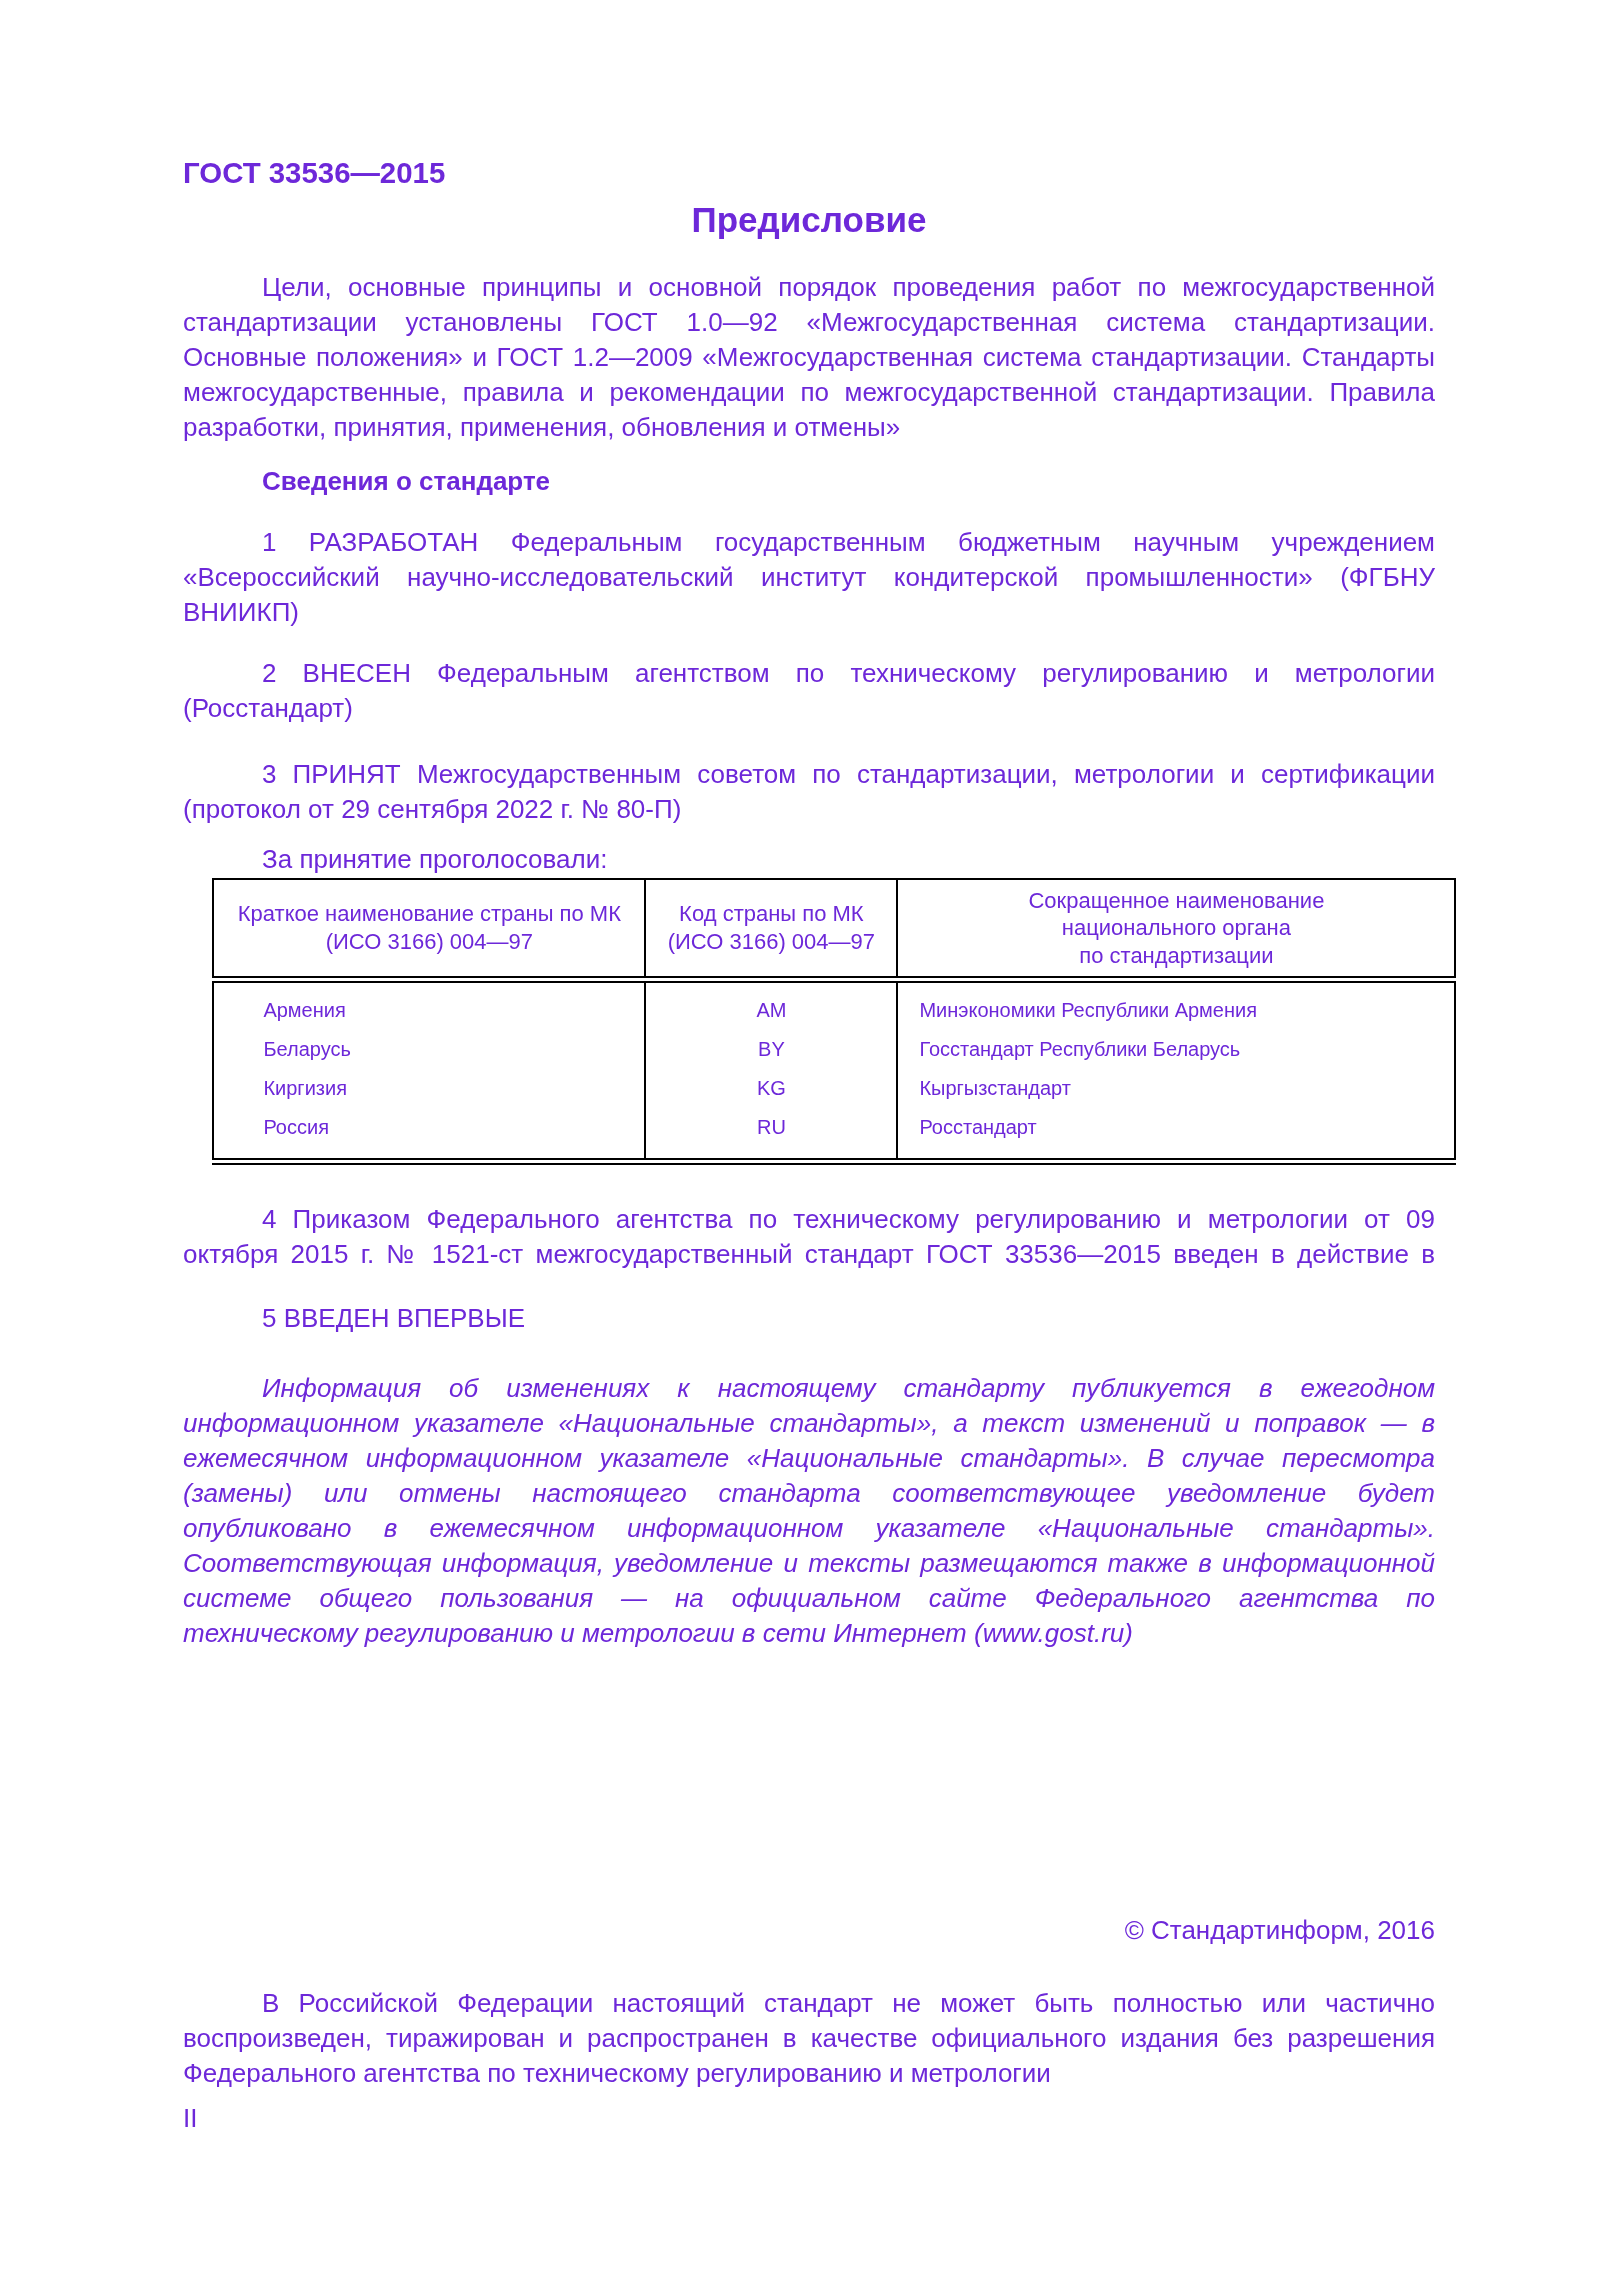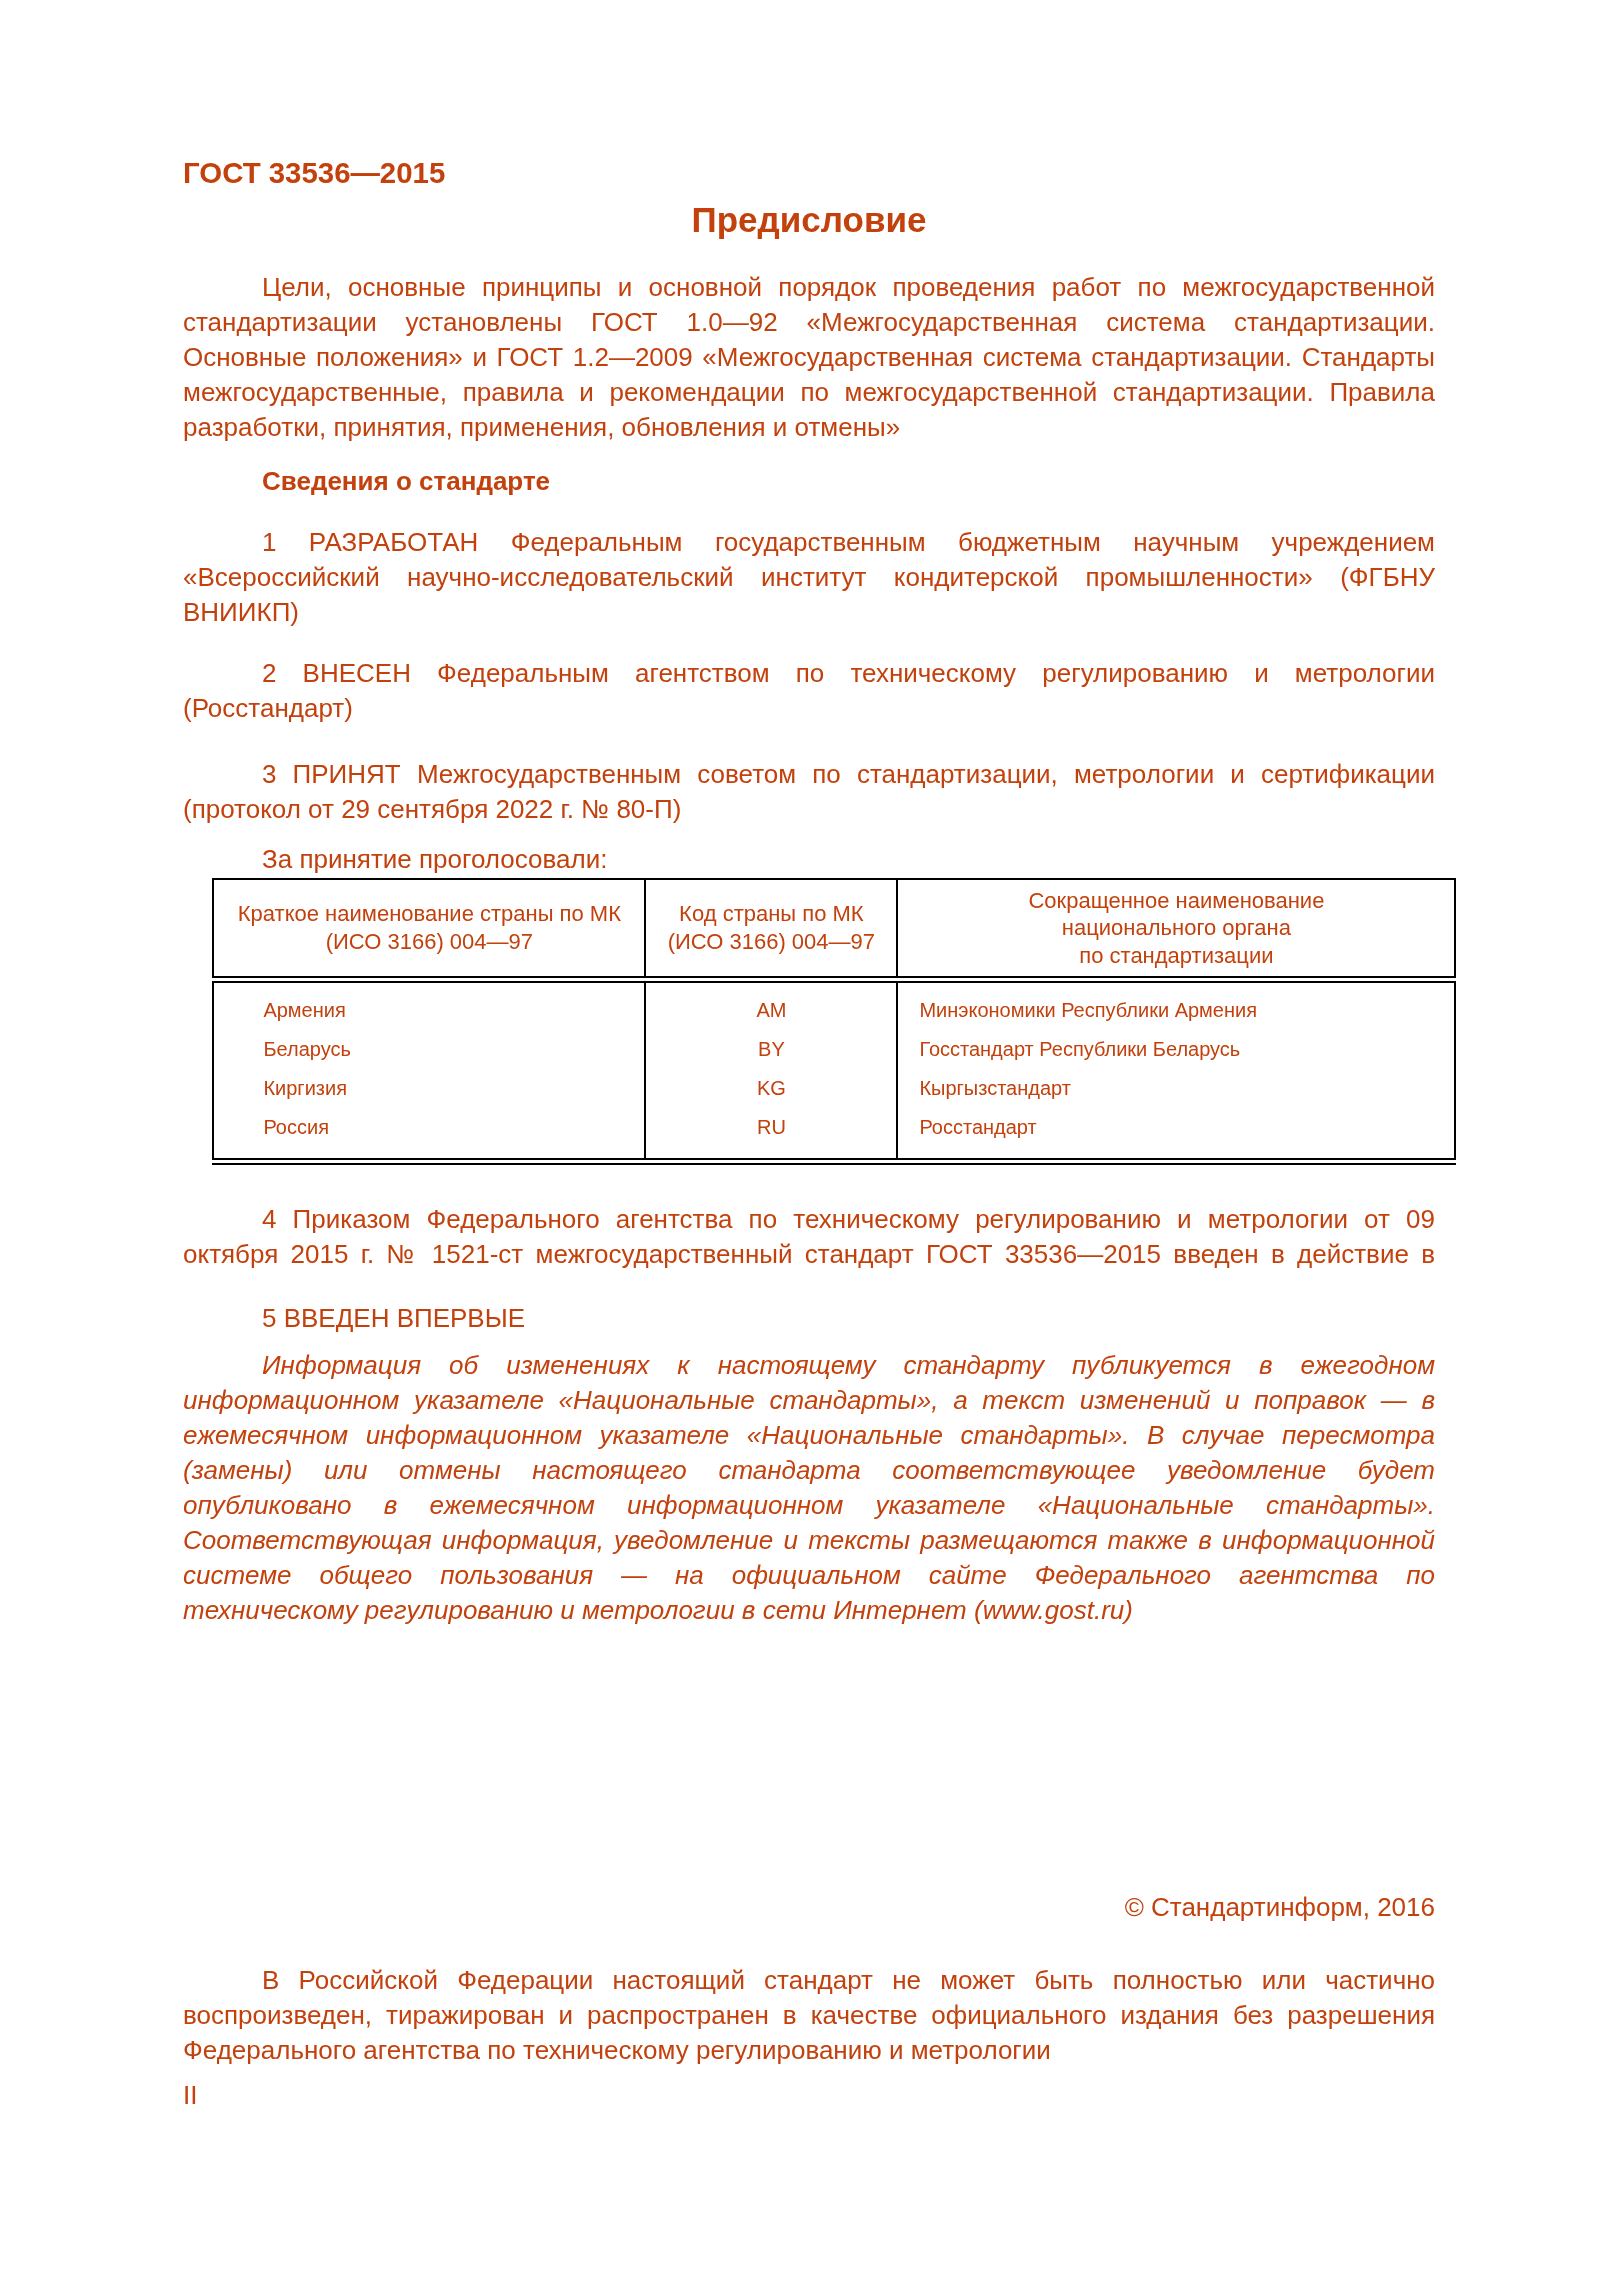--- a/index.html
+++ b/index.html
@@ -6,21 +6,21 @@
     margin: 0;
     padding: 0;
     background: #ffffff;
   }
   .page {
     position: relative;
     width: 1546px;
     height: 2295px;
     box-sizing: border-box;
     background: #ffffff;
-    color: #c2410c;
+    color: #6d28d9;
     font-family: "Liberation Sans", sans-serif;
     font-size: 26px;
     padding: 156px 111px 0 183px;
     overflow: hidden;
   }
   .block { margin: 0; }
   .para { line-height: 35px; }
   
   .para .ln { text-align: justify; text-align-last: justify; }
   .para .ln.last { text-align-last: left; }
@@ -89,21 +89,21 @@
   .vote-table td.country { padding-left: 49px; }
   .vote-table td.code { text-align: center; }
   .vote-table td.org { padding-left: 21px; }
 
   .item-4 { margin-top: 37px; }
   .item-5 {
     margin-top: 29px;
     line-height: 35px;
     padding-left: 79px;
   }
-  .info-note { margin-top: 12px; }
+  .info-note { margin-top: 35px; }
   .copyright {
     margin-top: 262px;
     line-height: 35px;
     text-align: right;
   }
   .final-note { margin-top: 38px; }
   .page-number {
     margin-top: 10.5px;
     line-height: 35px;
   }

